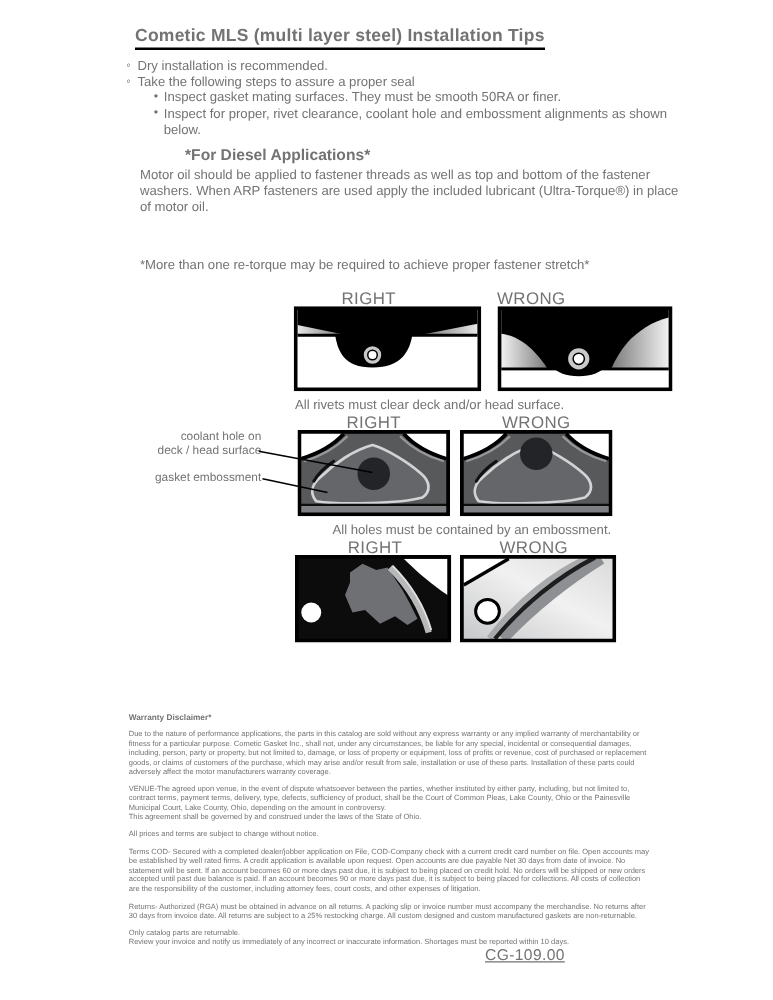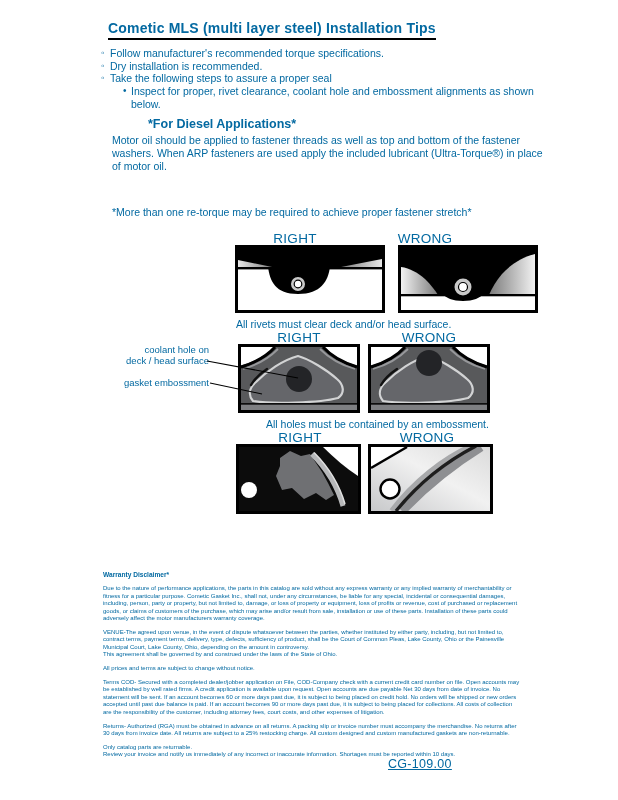--- a/index.html
+++ b/index.html
@@ -1,18 +1,18 @@
 <!DOCTYPE html>
 <html><head>
 <meta charset="utf-8">
 <style>
   html,body{margin:0;padding:0;background:#e8e8e8;}
   .page{
     position:relative;width:618px;height:800px;margin:0 auto;background:#fff;
-    font-family:"Liberation Sans","DejaVu Sans",sans-serif;color:#0369a1;overflow:hidden;
+    font-family:"Liberation Sans","DejaVu Sans",sans-serif;color:#737373;overflow:hidden;
   }
   .abs{position:absolute;}
   .title{
     font-size:14px;font-weight:bold;letter-spacing:.2px;
     border-bottom:2px solid #000;padding-bottom:2px;white-space:nowrap;
   }
   .bullets{width:462px;font-size:10.5px;line-height:12.7px;}
   .b{display:flex;}
   .b::before{content:"\25E6";width:9px;flex:0 0 9px;font-size:10px;}
   .b.sub{margin-left:22px;}
@@ -31,27 +31,27 @@
 </style>
 </head>
 <body>
 
 <div class="page">
 
   <div class="abs title" style="left:108px;top:20px;">Cometic MLS (multi layer steel) Installation Tips</div>
 
   <div class="abs bullets" style="left:101px;top:47px;">
     <div class="b">
-        <span>Follow manufacturer's recommended torque specifications.</span>
-      </div>
-    <div class="b">
         <span>Dry installation is recommended.</span>
       </div>
     <div class="b">
         <span>Take the following steps to assure a proper seal</span>
+      </div>
+    <div class="b sub">
+        <span>Inspect gasket mating surfaces.  They must be smooth 50RA or finer.</span>
       </div>
     <div class="b sub">
         <span>Inspect for proper, rivet clearance, coolant hole and embossment alignments as shown below.</span>
       </div>
   </div>
 
   <div class="abs h2" style="left:112px;top:117px;margin-left:36px;">*For Diesel Applications*</div>
   <div class="abs body-p" style="left:112px;top:134px;">Motor oil should be applied to fastener threads as well as top and bottom of the fastener washers. When ARP fasteners are used apply the included lubricant (Ultra-Torque®) in place of motor oil.</div>
   <div class="abs body-p" style="left:112px;top:206px;">*More than one re-torque may be required to achieve proper fastener stretch*</div>
 

